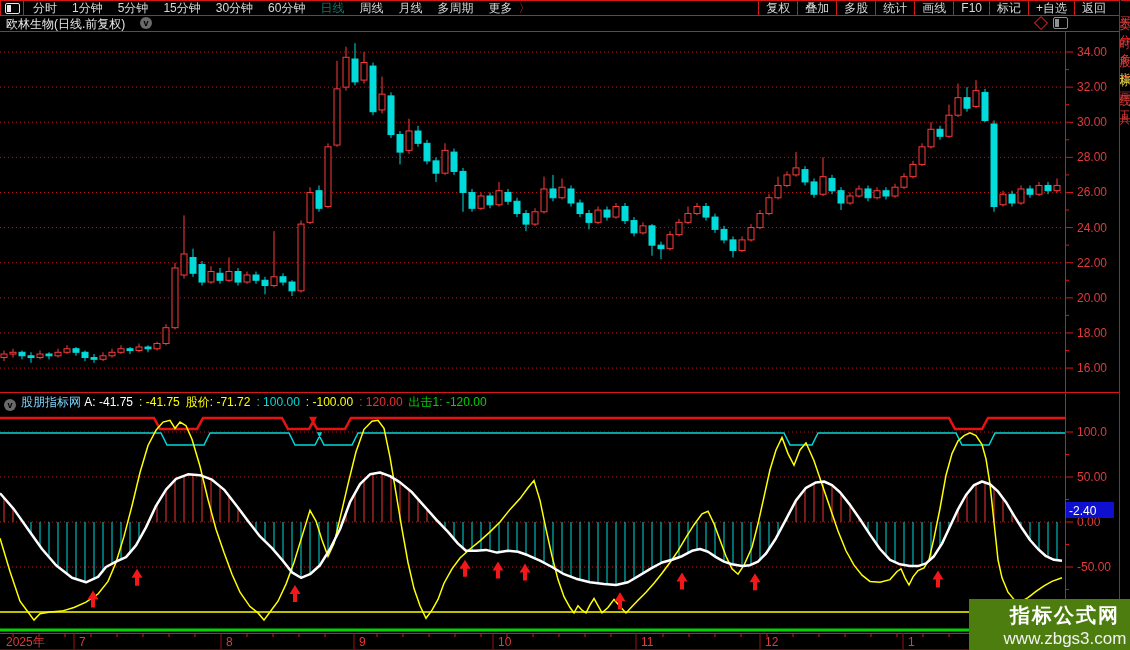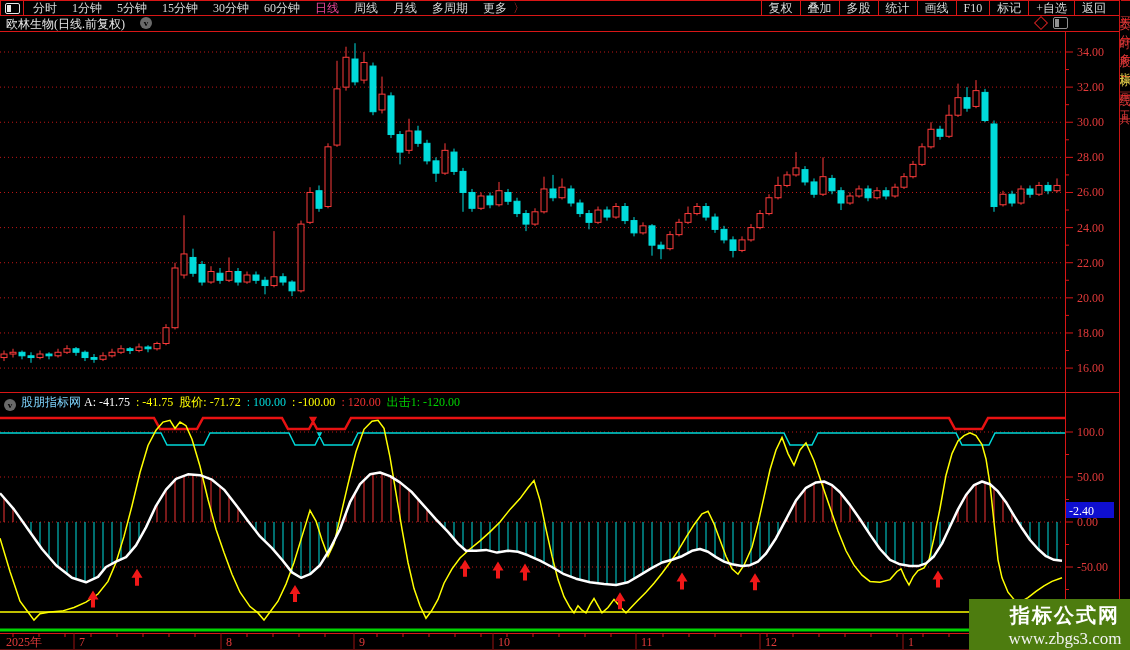--- a/index.html
+++ b/index.html
@@ -1,26 +1,26 @@
 <!DOCTYPE html>
 <html><head>
 <meta charset="utf-8">
 <style>
   html,body{margin:0;padding:0;background:#000;}
   #screen{position:relative;width:1130px;height:650px;background:#000;overflow:hidden;
-          font-family:Liberation Serif, serif;}
+          font-family:Liberation Sans, sans-serif;}
   
   #toolbar{position:absolute;left:0;top:0;width:1128px;height:14px;border:1px solid #d81616;
            background:#000;display:flex;align-items:center;font-size:12px;line-height:13px;color:#d8d8d8;}
   #win-icon-cell{width:22px;height:14px;border-right:1px solid #d81616;display:flex;align-items:center;justify-content:center;}
   .win-glyph{width:13px;height:9px;border:1px solid #e8e8e8;border-radius:2px;position:relative;}
   .win-glyph:before{content:"";position:absolute;left:1px;top:1px;bottom:1px;width:4px;background:#e8e8e8;}
   #period-menu{display:flex;gap:15px;padding-left:9px;white-space:nowrap;}
   .mi{cursor:default;}
-  .mi.active{color:#ec4899;}
+  .mi.active{color:#0f766e;}
   .more-arrow{color:#e03030;margin-left:-9px;}
   #tb-buttons{margin-left:auto;display:flex;height:14px;margin-right:16px;}
   .tbtn{padding:0 7px;border-left:1px solid #d81616;display:flex;align-items:center;white-space:nowrap;}
   
   #title-row{position:absolute;left:0;top:15px;width:896px;height:16px;color:#e8e8e8;font-size:12px;}
   #chart-title{position:absolute;left:6px;top:1px;}
   .circle-chevron{position:absolute;top:2px;width:12px;height:12px;border-radius:50%;background:#6a6a6a;color:#000;
                   font-size:9px;line-height:12px;text-align:center;font-weight:bold;}
   #title-chevron{left:140px;}
   #diamond-icon{position:absolute;left:1036px;top:3px;width:8px;height:8px;border:1px solid #d02020;transform:rotate(45deg);}

